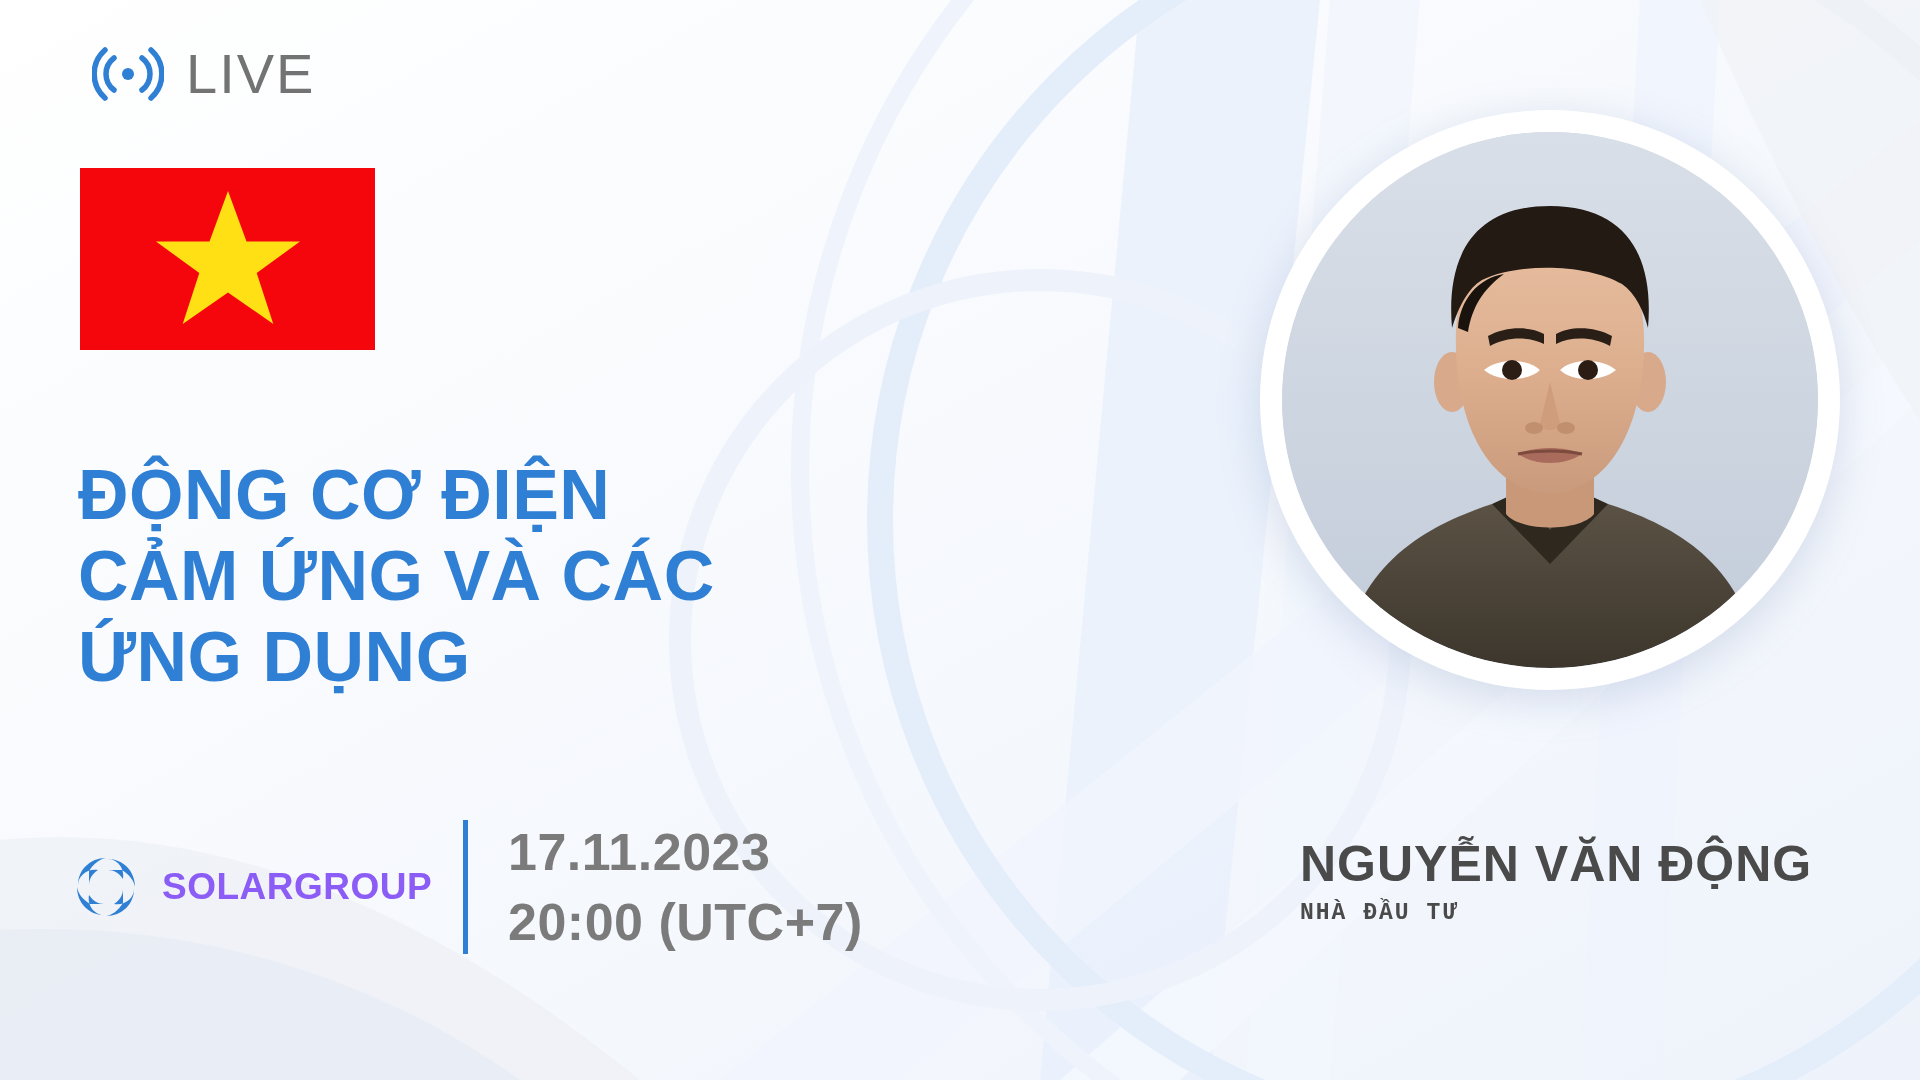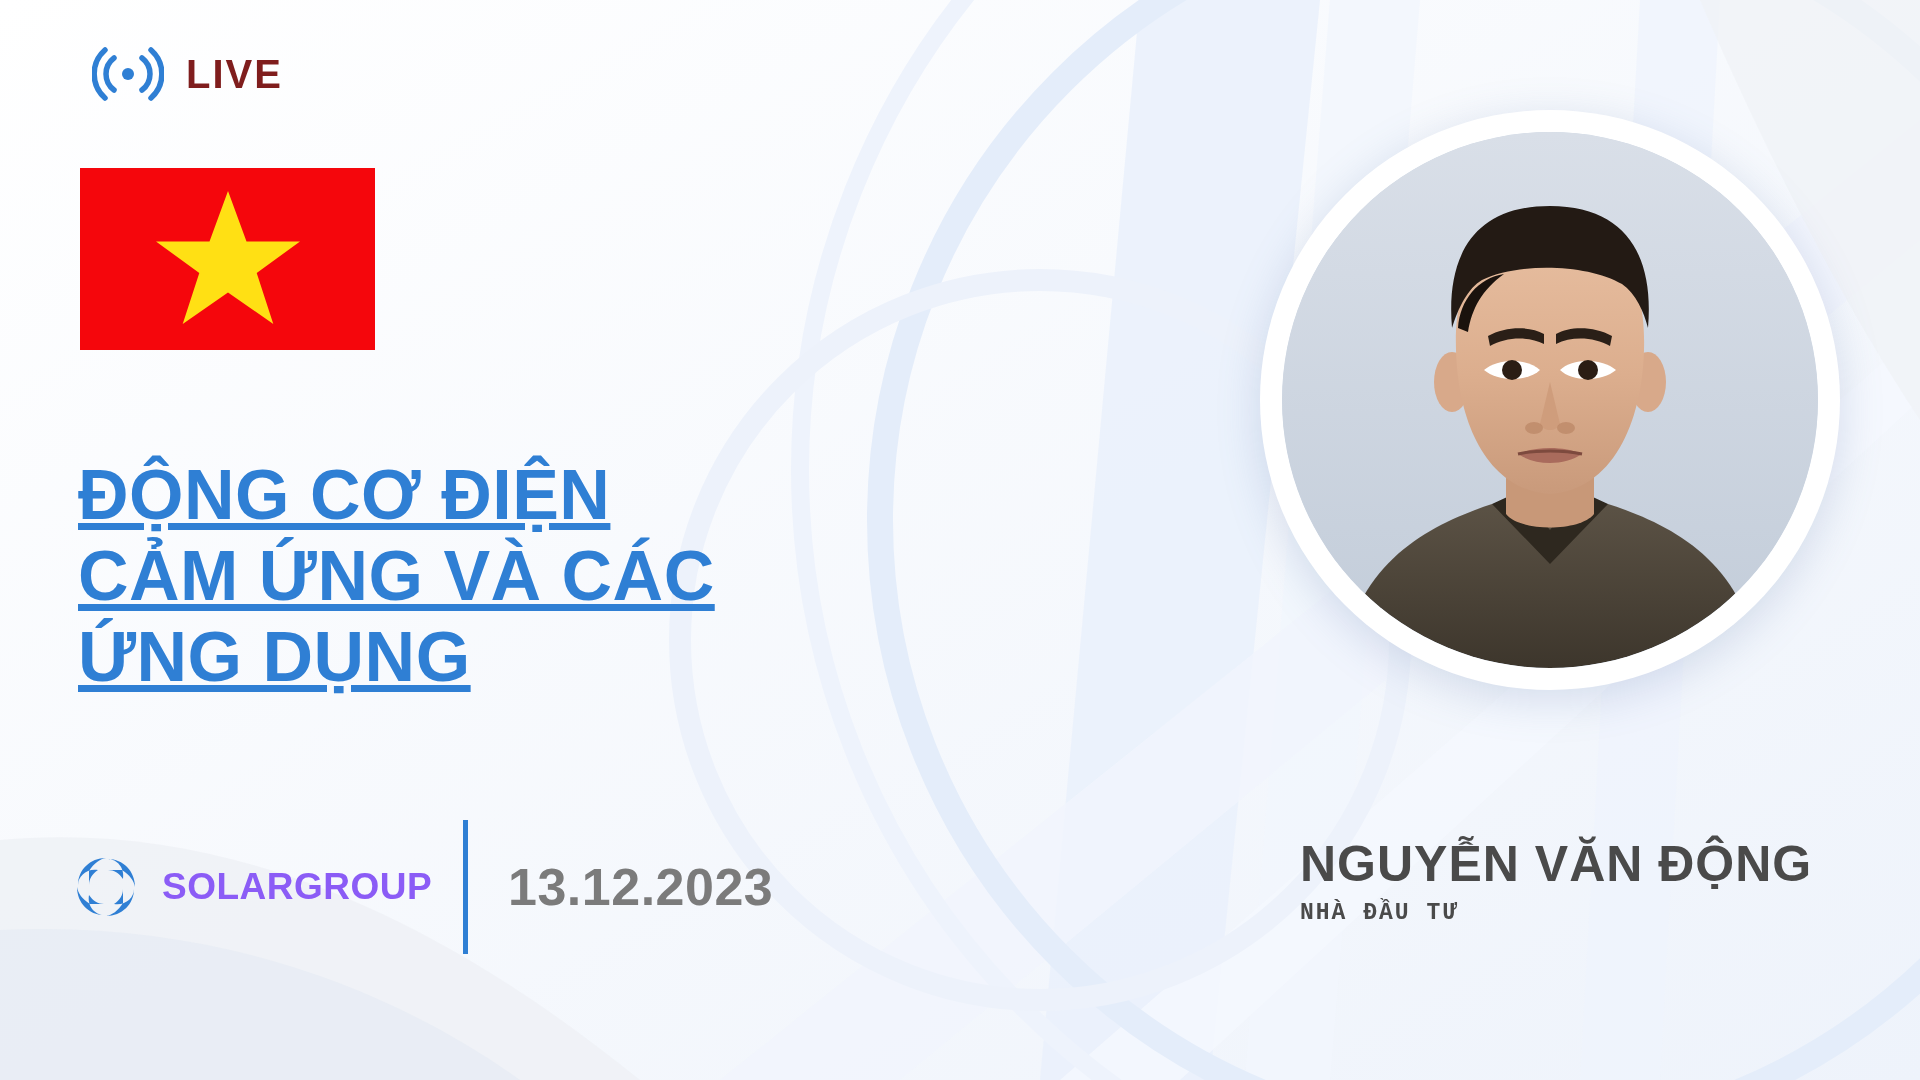--- a/index.html
+++ b/index.html
@@ -21,22 +21,22 @@
   .bg-layer { position:absolute; inset:0; overflow:hidden; pointer-events:none; }
   .bg-svg { position:absolute; inset:0; width:1920px; height:1080px; }
 
   
   .live-row {
     position:absolute; left:92px; top:44px;
     display:flex; align-items:center; gap:22px;
   }
   .live-icon { width:72px; height:60px; display:block; }
   .live-text {
-    font-size:40px; font-weight:700; letter-spacing:2px;
-    color:#7f1d1d; line-height:1;
+    font-size:56px; font-weight:400; letter-spacing:2px;
+    color:#737373; line-height:1;
   }
 
   
   .banner-row {
     position:absolute; left:80px; top:168px;
     display:flex; align-items:stretch; gap:30px;
   }
   .flag {
     width:295px; height:182px;
     background:#f5060c;
@@ -56,21 +56,20 @@
   }
 
   
   .headline {
     position:absolute; left:78px; top:455px;
     color:#2f7fd4;
     font-size:70px; font-weight:700;
     line-height:1.16; letter-spacing:0.5px;
     text-transform:uppercase;
     max-width:900px;
-    text-decoration:underline;
   }
   .headline div { white-space:nowrap; }
 
   
   .footer {
     position:absolute; left:70px; top:820px;
     display:flex; align-items:center;
   }
   .brand { display:flex; align-items:center; gap:20px; width:365px; }
   .brand-mark { width:72px; height:72px; flex:none; }
@@ -193,21 +192,22 @@
           <path d="M36 65 C 52 65, 64 53, 64 38 C 64 47, 55 55, 44 53 C 50 49, 53 44, 53 38 L 53 52 C 48 60, 42 64, 36 65 Z"></path>
           <path d="M7 36 C 7 52, 19 64, 34 64 C 25 64, 17 55, 19 44 C 23 50, 28 53, 34 53 L 20 53 C 12 48, 8 42, 7 36 Z"></path>
         </g>
       </svg>
       <span class="brand-name">SOLARGROUP</span>
     </div>
 
     <div class="divider"></div>
 
     <div class="when">
-      <div>13.12.2023</div>
+      <div>17.11.2023</div>
+      <div>20:00 (UTC+7)</div>
     </div>
   </div>
 
   <div class="portrait-wrap">
     <div class="portrait-ring"></div>
     <div class="portrait">
       <svg viewBox="0 0 536 536">
         <defs>
           <linearGradient id="bgp" x1="0" y1="0" x2="0" y2="1">
             <stop offset="0%" stop-color="#d9dfe8"></stop>

